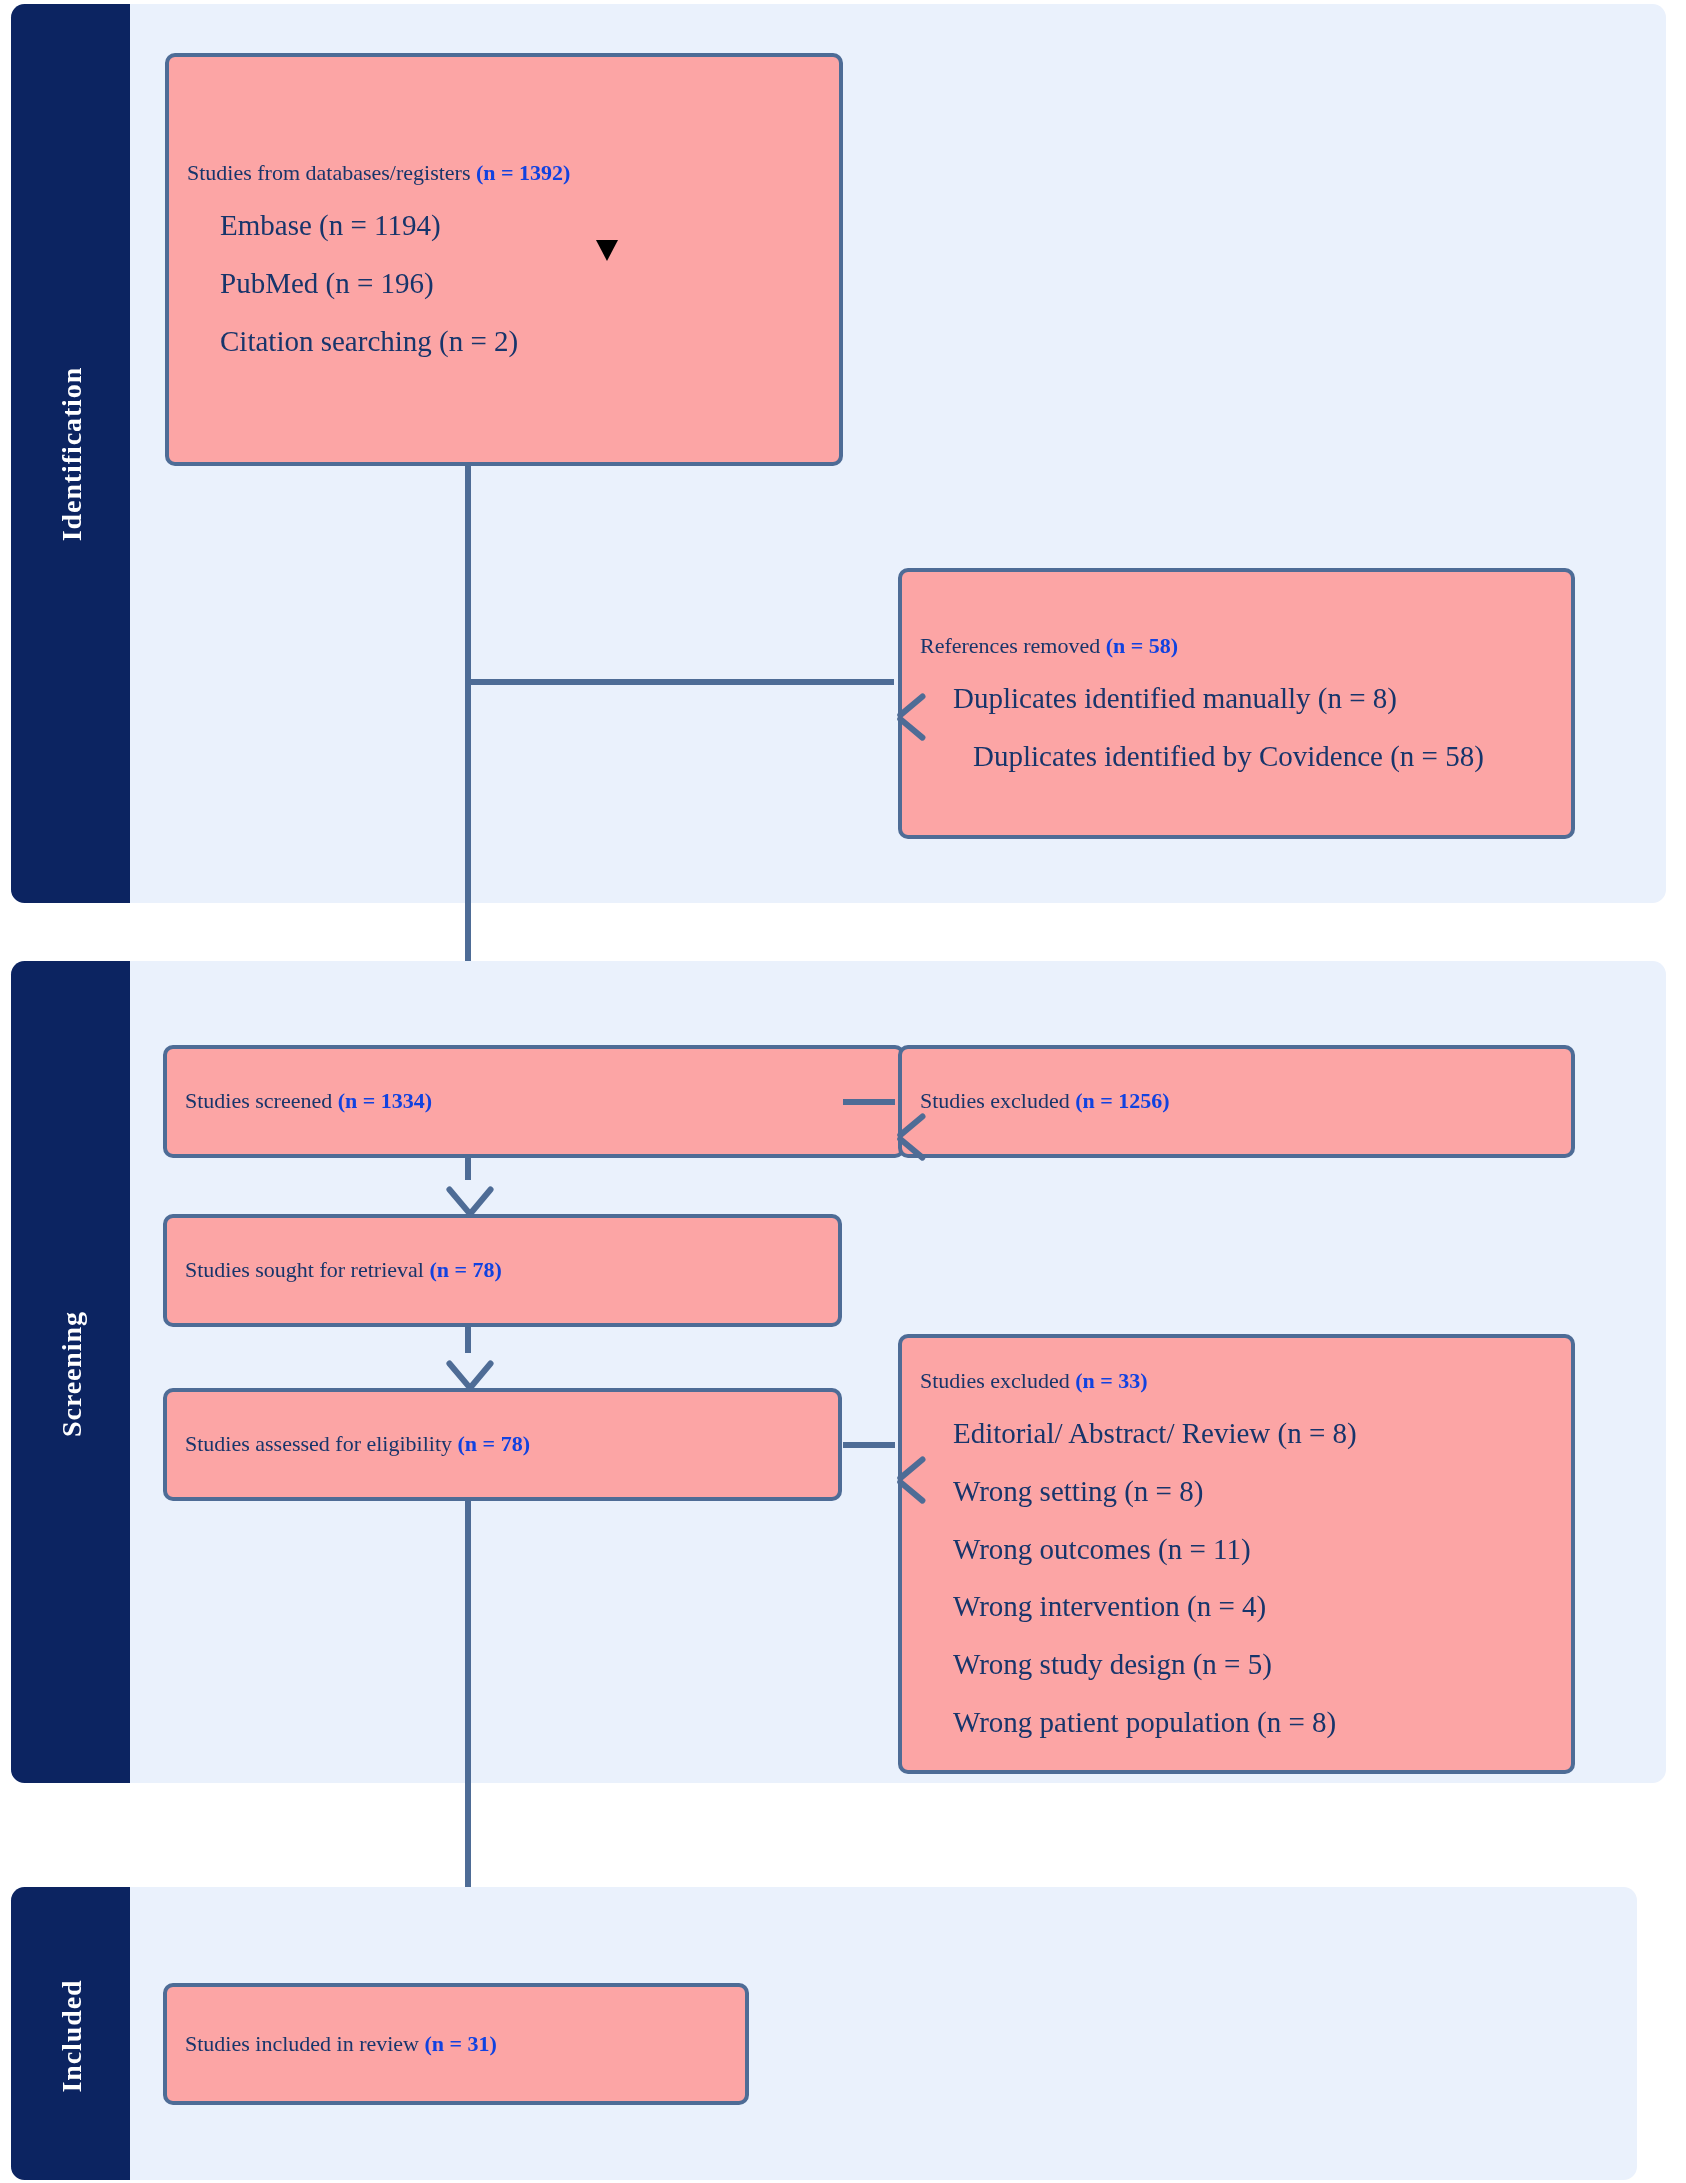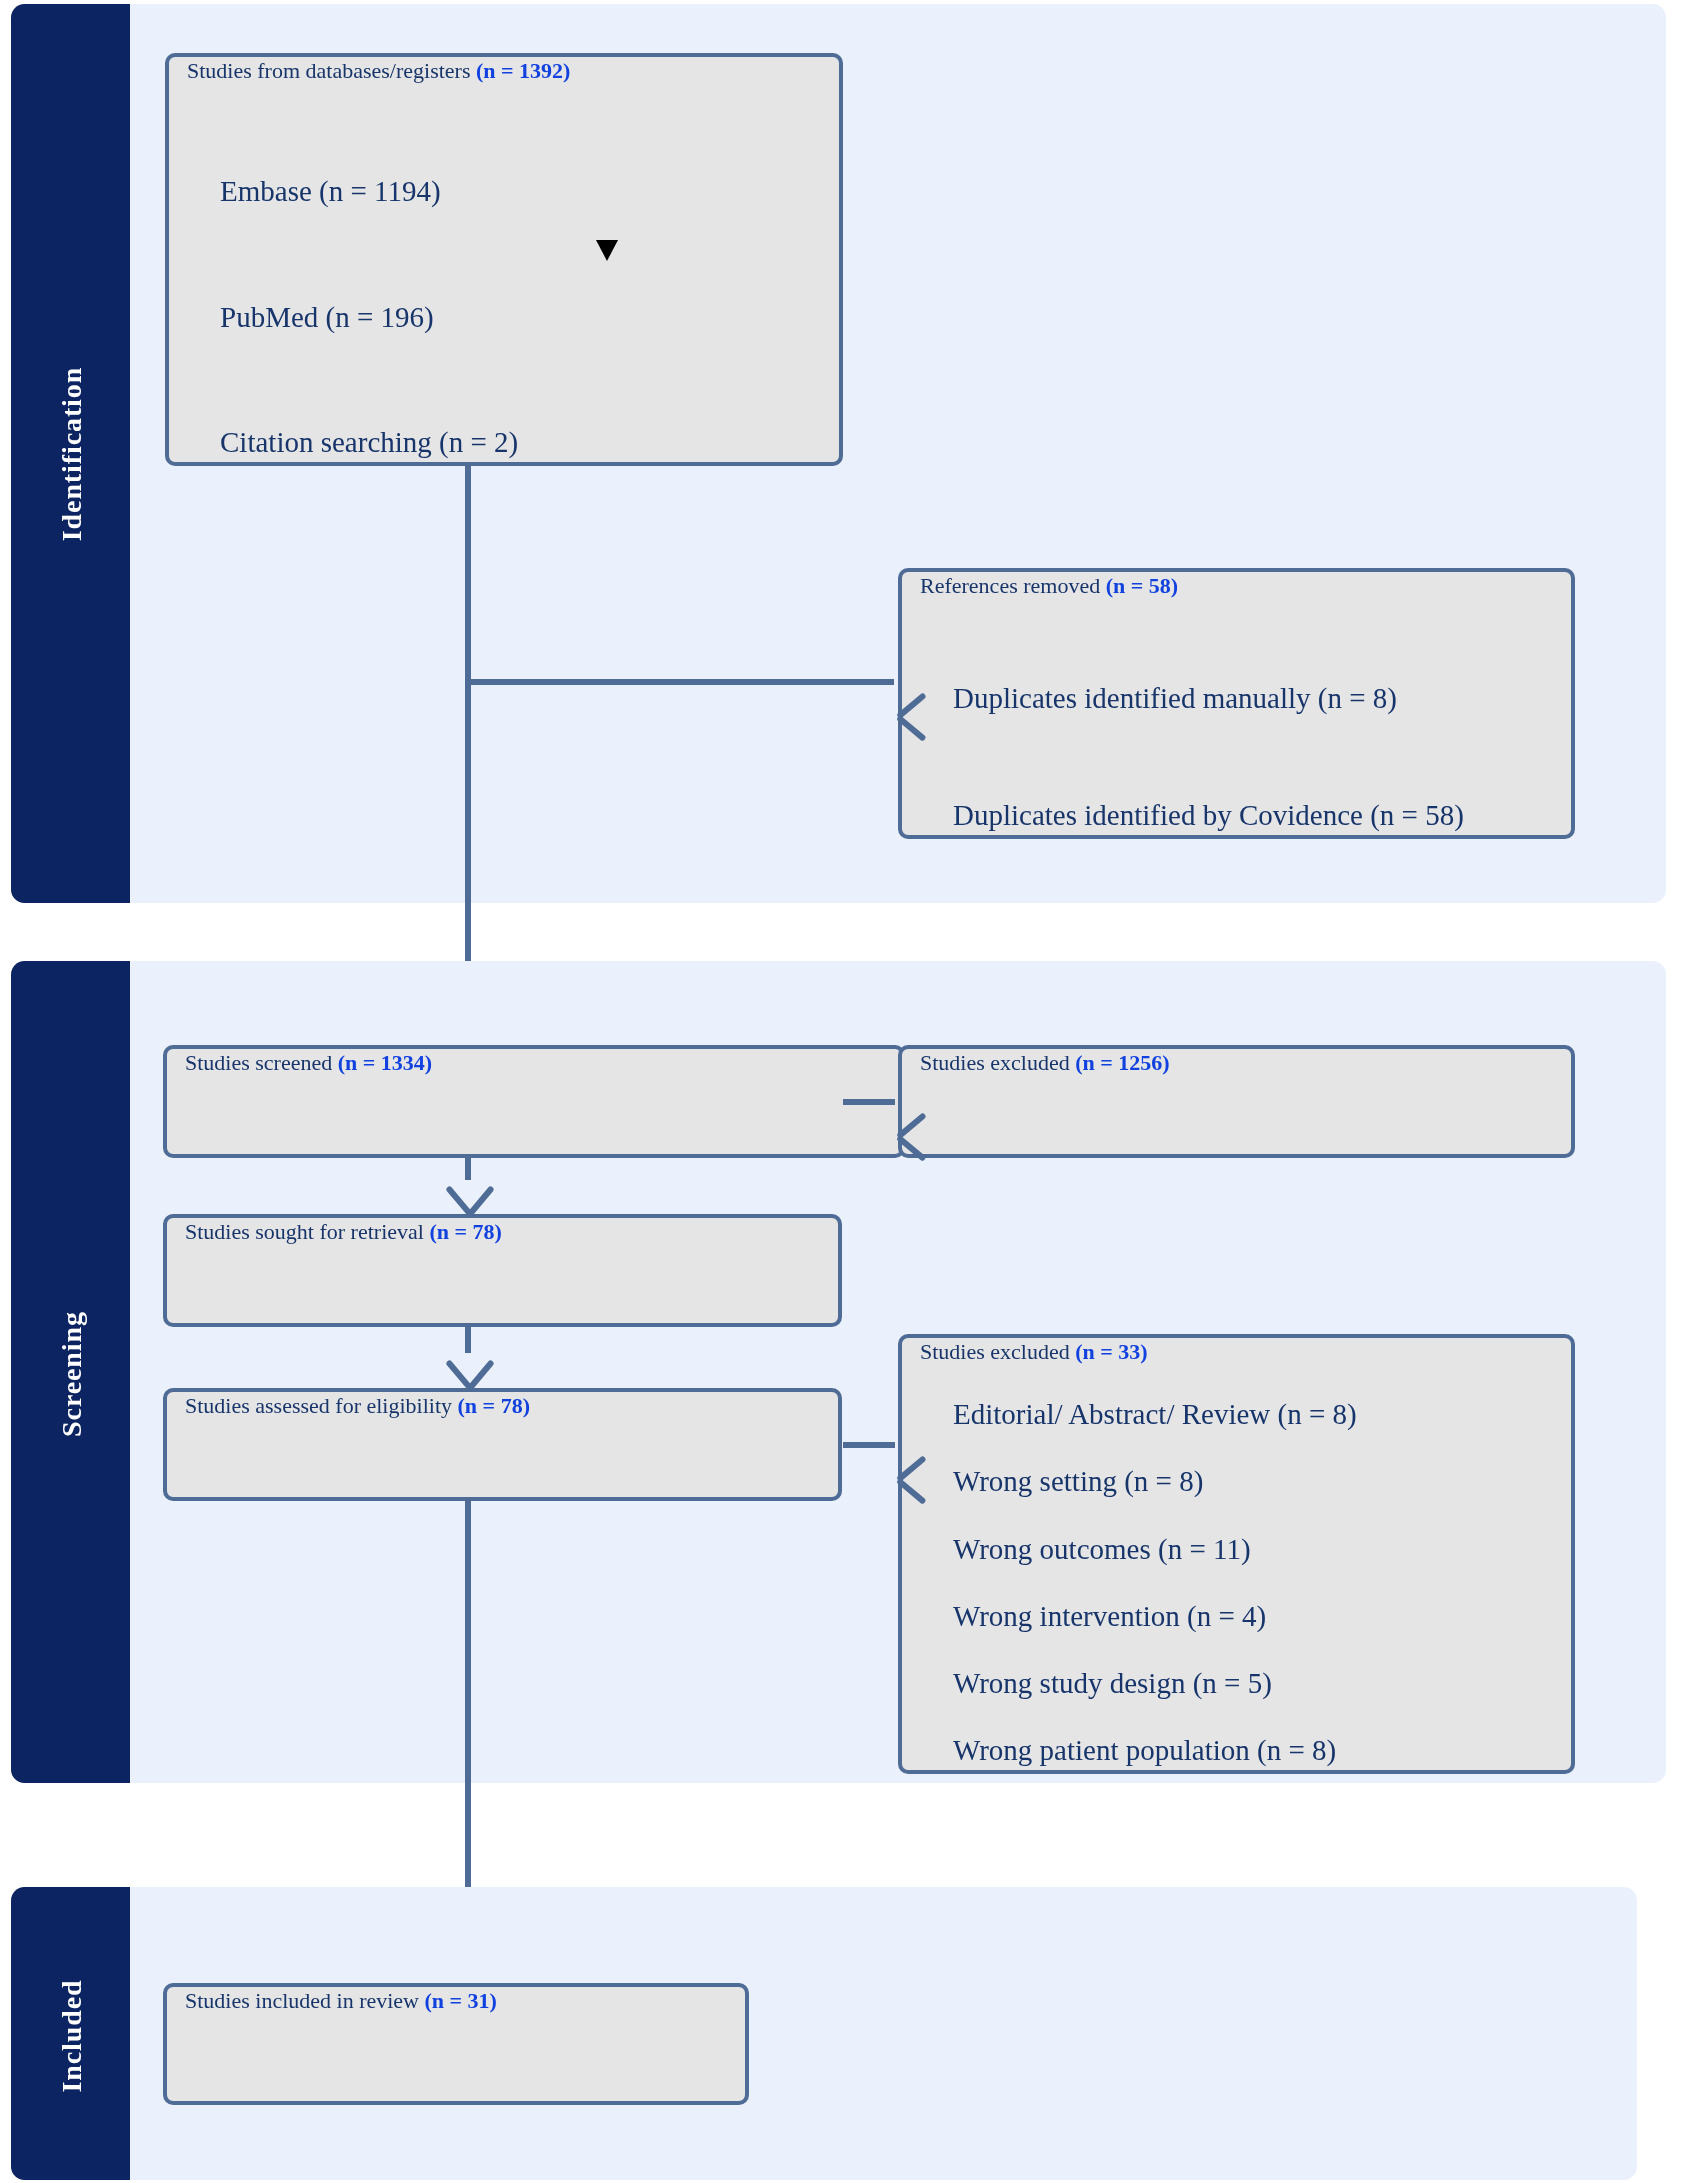--- a/index.html
+++ b/index.html
@@ -32,45 +32,45 @@
     color: #ffffff;
     font-weight: bold;
     white-space: nowrap;
     transform-origin: center center;
     letter-spacing: 0.9px;
   }
 
   
   .node {
     position: absolute;
-    background: #e5e5e5;
+    background: #fca5a5;
     border: 4.5px solid #4e6c96;
     border-radius: 10px;
     display: flex;
     flex-direction: column;
-    justify-content: space-between;
+    justify-content: center;
   }
   .node-title {
     color: #17356b;
     font-size: 22px;
     line-height: 1.30;
     padding: 0 18px;
     white-space: nowrap;
   }
   .count {
     color: #1142e0;
     font-weight: bold;
   }
   .sub {
     color: #17356b;
     font-size: 29px;
     line-height: 1.30;
     padding: 0 18px 0 51px;
   }
-  .sub.wrapline { padding-right: 3.6px; }
+  .sub.wrapline { padding-right: 3.6px; margin-left: 20px; }
   .spacer { height: 20px; }
 
   
   .vline, .hline {
     position: absolute;
     background: #4e6c96;
   }
   .arrow-down {
     position: absolute;
     width: 0; height: 0;

